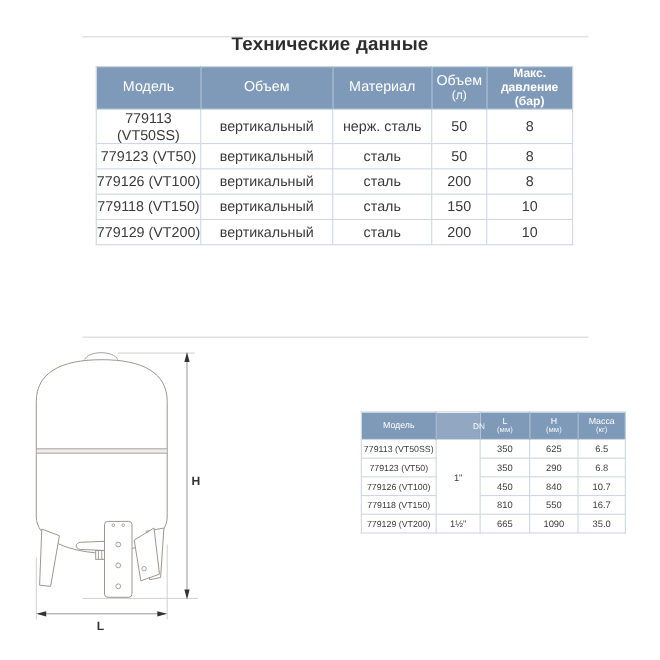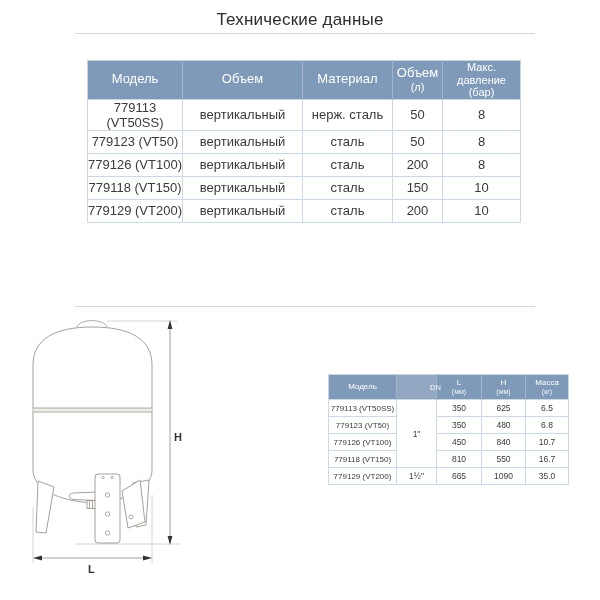--- a/index.html
+++ b/index.html
@@ -1,38 +1,38 @@
 <!DOCTYPE html>
 <html><head>
 <meta charset="utf-8">
 <style>
   * { margin:0; padding:0; box-sizing:border-box; }
   html,body { width:600px; height:600px; background:#ffffff; }
   body { font-family:"Liberation Sans", sans-serif; color:#3a3a3a; }
   .page { position:relative; width:600px; height:600px; overflow:hidden; background:#fff; }
 
   .section-title { position:absolute; left:0; width:600px; text-align:center;
-    font-size:17px; font-weight:normal; color:#2d2d2d; letter-spacing:0.2px; }
+    font-size:17px; font-weight:bold; color:#2d2d2d; letter-spacing:0.2px;margin-top:20px; }
   .title-1 { top:10px; }
   .title-2 { top:272px; }
   .rule { position:absolute; left:75px; width:460px; height:1px; background:#d8d8d8; }
   .rule-1 { top:33px; }
   .rule-2 { top:306px; }
 
   table { border-collapse:collapse; table-layout:fixed; background:#fff; }
 
   
   .t1 { position:absolute; left:87px; top:60px; width:433px;
         border:1px solid #c9d6e2; }
   .t1 th { background:#7f9ab8; color:#ffffff; font-weight:normal; font-size:13px;
            height:37px; vertical-align:middle; text-align:center;
            border-left:1px solid #a3b5ca; line-height:1.15; }
   .t1 th:first-child { border-left:none; }
   .t1 th .sub { font-size:11px; }
-  .t1 th.small-head { font-size:11px; }
+  .t1 th.small-head { font-size:11px;font-weight:bold; }
   .t1 td { height:23px; font-size:13px; text-align:center; vertical-align:middle;
            border:1px solid #ccd8e3; background:#fff; }
 
   
   .t2 { position:absolute; left:328px; top:374px; width:240px;
         border:1px solid #c9d6e2; }
   .t2 th { background:#7f9ab8; color:#ffffff; font-weight:normal; font-size:8px;
            height:25px; vertical-align:middle; text-align:center;
            border-left:1px solid #a3b5ca; line-height:1.2; }
   .t2 th:first-child { border-left:none; }
@@ -200,21 +200,21 @@
       <tr>
         <td class="model-cell">779113 (VT50SS)</td>
         <td rowspan="4">1"</td>
         <td>350</td>
         <td>625</td>
         <td>6.5</td>
       </tr>
       <tr>
         <td class="model-cell">779123 (VT50)</td>
         <td>350</td>
-        <td>480</td>
+        <td>290</td>
         <td>6.8</td>
       </tr>
       <tr>
         <td class="model-cell">779126 (VT100)</td>
         <td>450</td>
         <td>840</td>
         <td>10.7</td>
       </tr>
       <tr>
         <td class="model-cell">779118 (VT150)</td>

